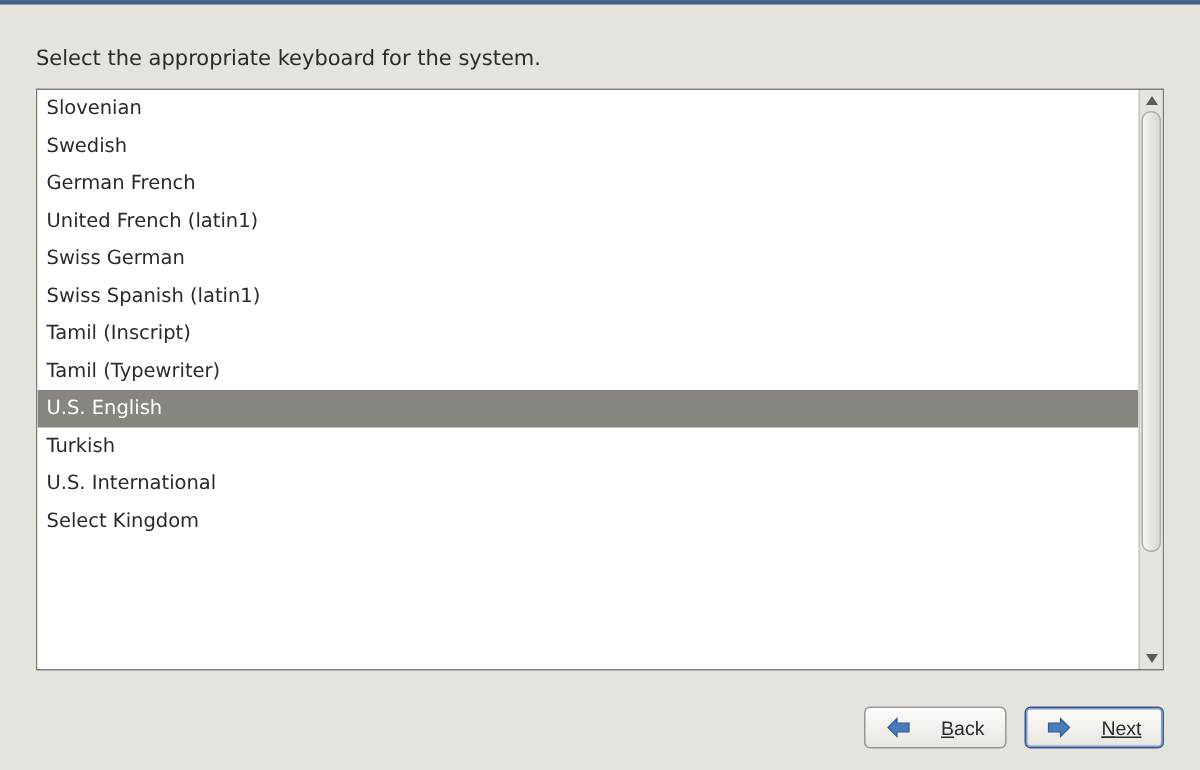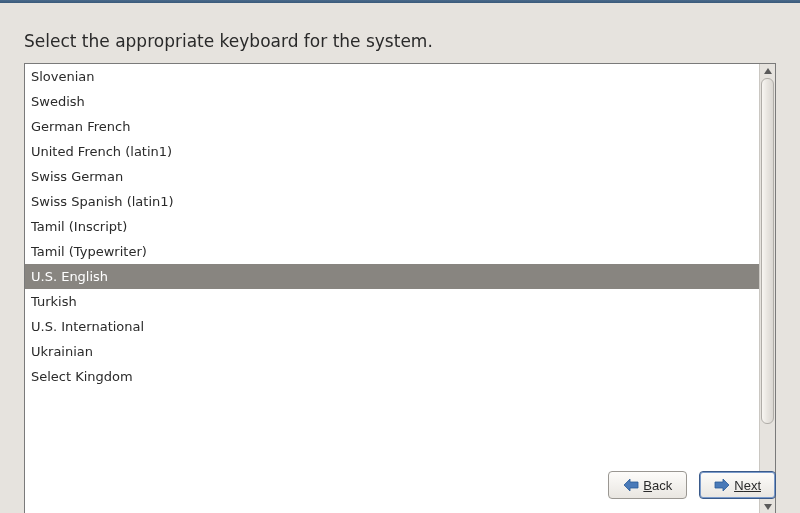--- a/index.html
+++ b/index.html
@@ -19,27 +19,27 @@
     .title-bar {
       height: 3px;
       background: linear-gradient(to bottom, #4a6a8a, #3a5a7a);
     }
     .dialog-content {
       padding: 28px 24px 0 24px;
     }
     .instruction {
       color: #2a2a2a;
       margin-bottom: 12px;
-      font-size: 17px;
+      font-size: 14px;
     }
     .list-container {
       display: flex;
       border: 1px solid #7a7a7a;
       background: #ffffff;
-      height: 452px;
+      height: 388px;
     }
     .list-box {
       flex: 1;
       overflow: hidden;
       background: #ffffff;
     }
     .list-item {
       padding: 5px 6px;
       color: #2a2a2a;
       cursor: pointer;
@@ -84,21 +84,21 @@
     .button-bar {
       position: absolute;
       bottom: 14px;
       right: 24px;
       display: flex;
       gap: 12px;
     }
     .btn {
       display: inline-flex;
       align-items: center;
-      gap: 4px;
+      gap: 20px;
       padding: 4px 14px;
       background: linear-gradient(to bottom, #fdfcfa, #e9e6e1);
       border: 1px solid #9a9792;
       border-radius: 4px;
       cursor: pointer;
       font-size: 13px;
       color: #2a2a2a;
       height: 28px;
     }
     .btn.default {
@@ -129,21 +129,20 @@
         <div class="list-item">Swedish</div>
         <div class="list-item">German French</div>
         <div class="list-item">United French (latin1)</div>
         <div class="list-item">Swiss German</div>
         <div class="list-item">Swiss Spanish (latin1)</div>
         <div class="list-item">Tamil (Inscript)</div>
         <div class="list-item">Tamil (Typewriter)</div>
         <div class="list-item selected">U.S. English</div>
         <div class="list-item">Turkish</div>
         <div class="list-item">U.S. International</div>
-        <div class="list-item">Ukrainian</div>
         <div class="list-item">Select Kingdom</div>
       </div>
     <div class="scrollbar">
       <div class="scroll-arrow">
         <svg width="8" height="6" viewBox="0 0 8 6">
             <path d="M4 0 L8 6 L0 6 Z" fill="#5a5a5a"></path>
           </svg>
       </div>
       <div class="scroll-track">
         <div class="scroll-thumb"></div>

